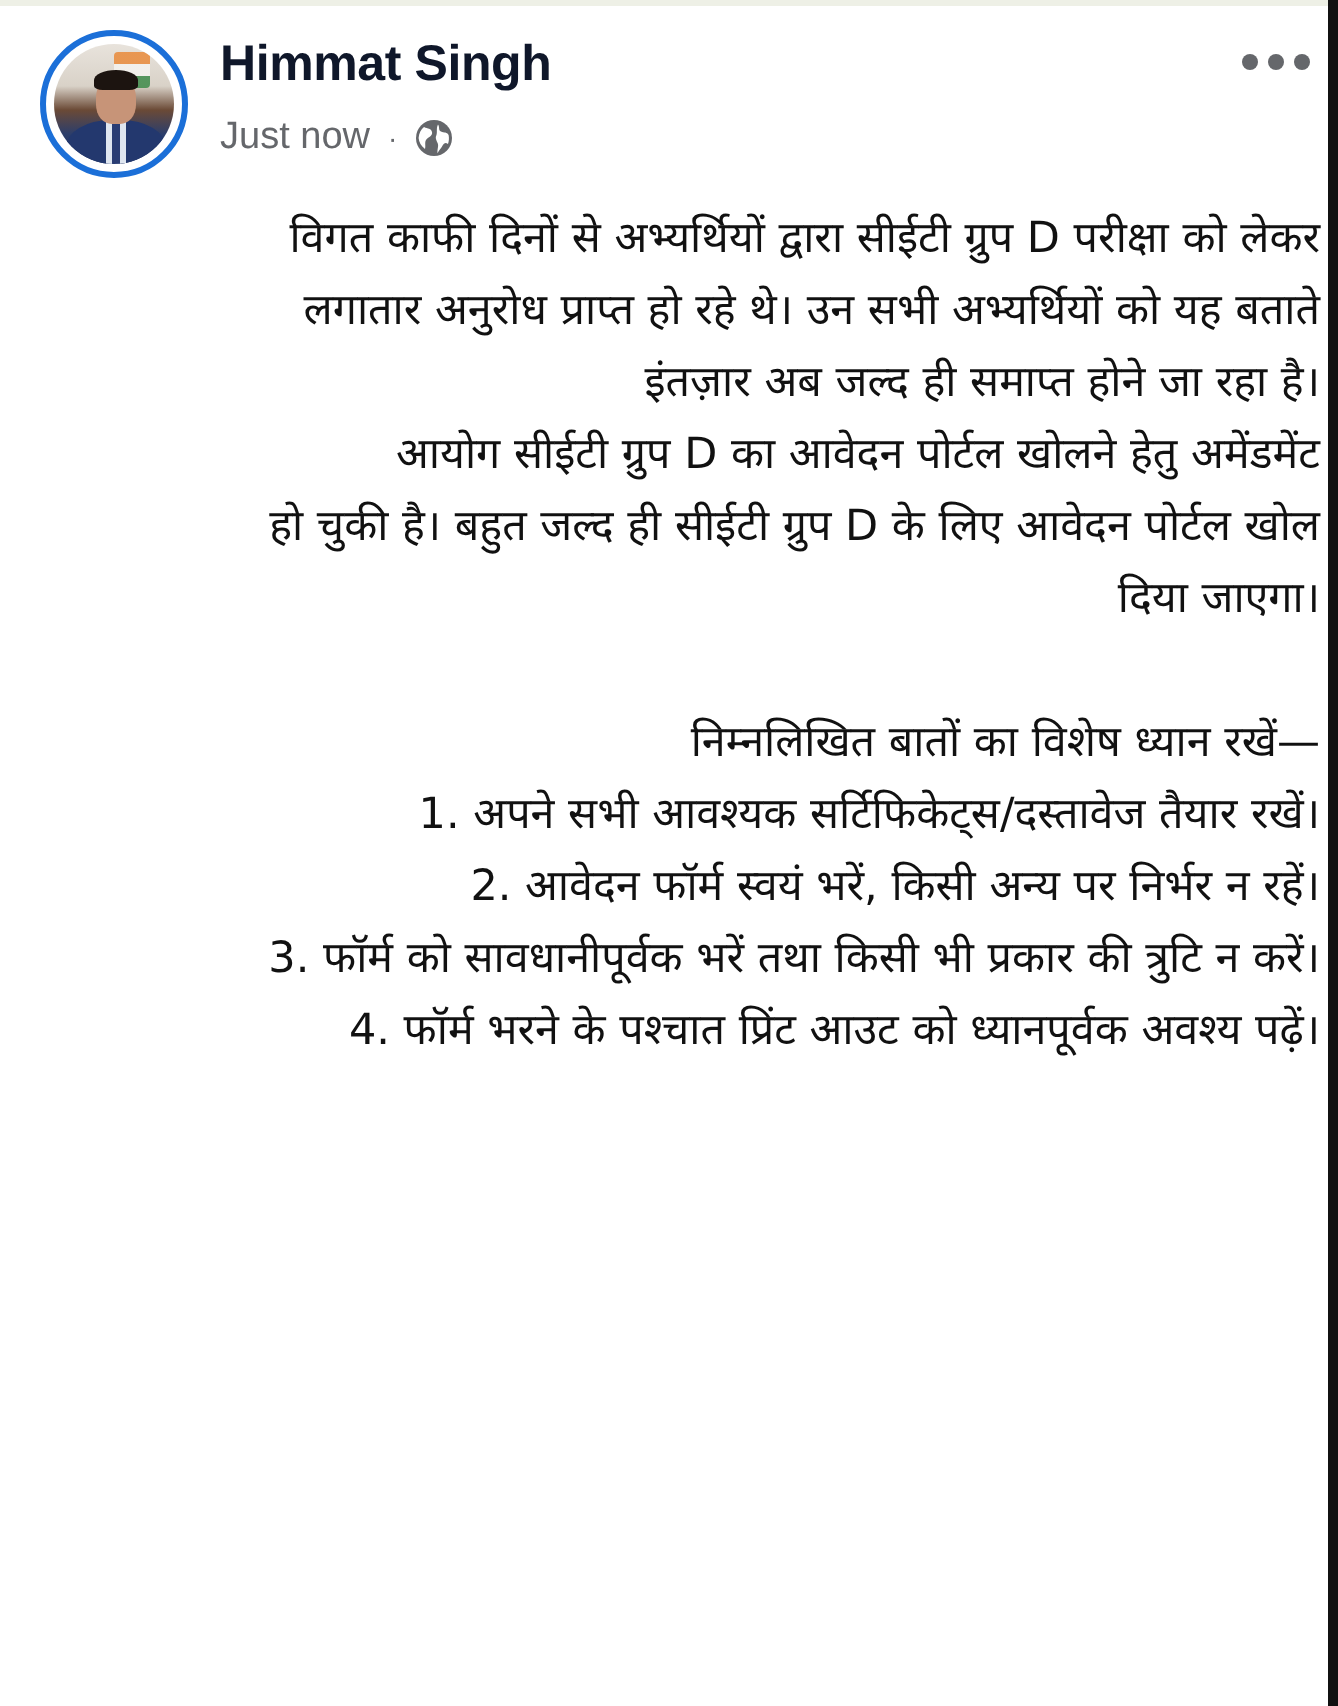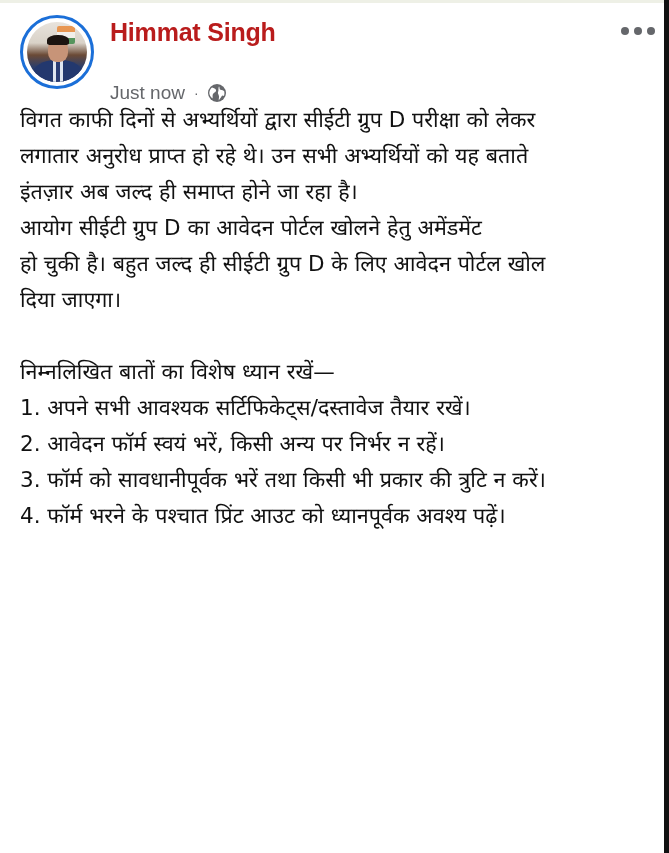--- a/index.html
+++ b/index.html
@@ -30,36 +30,36 @@
     }
     .avatar .flag { position: absolute; left: 30px; top: 4px; width: 18px; height: 18px;
       background: linear-gradient(180deg, #e98a3a 0 33%, #f5f3ef 33% 66%, #3e8a4a 66%); border-radius: 2px; opacity: .85; }
     .avatar .head { position: absolute; left: 21px; top: 16px; width: 20px; height: 24px; border-radius: 45% 45% 40% 40%; background: #c79478; }
     .avatar .hair { position: absolute; left: 20px; top: 13px; width: 22px; height: 10px; border-radius: 50% 50% 20% 20%; background: #1c1410; }
     .avatar .body { position: absolute; left: 6px; top: 38px; width: 50px; height: 30px; border-radius: 45% 45% 0 0; background: #23386e; }
     .avatar .shirt { position: absolute; left: 26px; top: 38px; width: 10px; height: 26px; background: #dfe6f0; }
     .avatar .tie { position: absolute; left: 29px; top: 40px; width: 4px; height: 22px; background: #2a3d74; }
     .name {
       position: absolute; left: 90px; top: 3px;
-      font-size: 25px; font-weight: bold; color: #b91c1c; letter-spacing: -0.2px;
+      font-size: 25px; font-weight: bold; color: #0f172a; letter-spacing: -0.2px;
     }
     .meta {
       position: absolute; left: 90px; top: 43px; display: flex; align-items: center;
-      font-size: 19px; color: #65676b; margin-top: 24px;
+      font-size: 19px; color: #65676b;
     }
     .meta .dot { margin: 0 8px 0 9px; font-size: 14px; }
     .globe { width: 20px; height: 20px; display: inline-block; }
     .more-button {
       position: absolute; right: 5px; top: 12px; display: flex; gap: 5px; cursor: pointer;
     }
     .more-button span { width: 8px; height: 8px; border-radius: 50%; background: #65676b; display: block; }
     .content {
       position: absolute; left: 20px; top: 102px; width: 640px;
       font-family: "DejaVu Sans", sans-serif;
-      font-size: 21.5px; line-height: 36px; color: #111111;
+      font-size: 21.5px; line-height: 36px; color: #111111; text-align: right;
     }
     .content p { margin: 0; white-space: nowrap; }
     .content .gap { height: 36px; }
     .content .list-item { margin: 0; white-space: nowrap; }
     .link-label { margin-top: 0; }
     .link {
       display: block; font-family: "Liberation Sans", sans-serif; font-weight: bold;
       color: #1a6fd3; text-decoration: none; font-size: 23px; line-height: 34px; white-space: nowrap;
     }
   </style>

